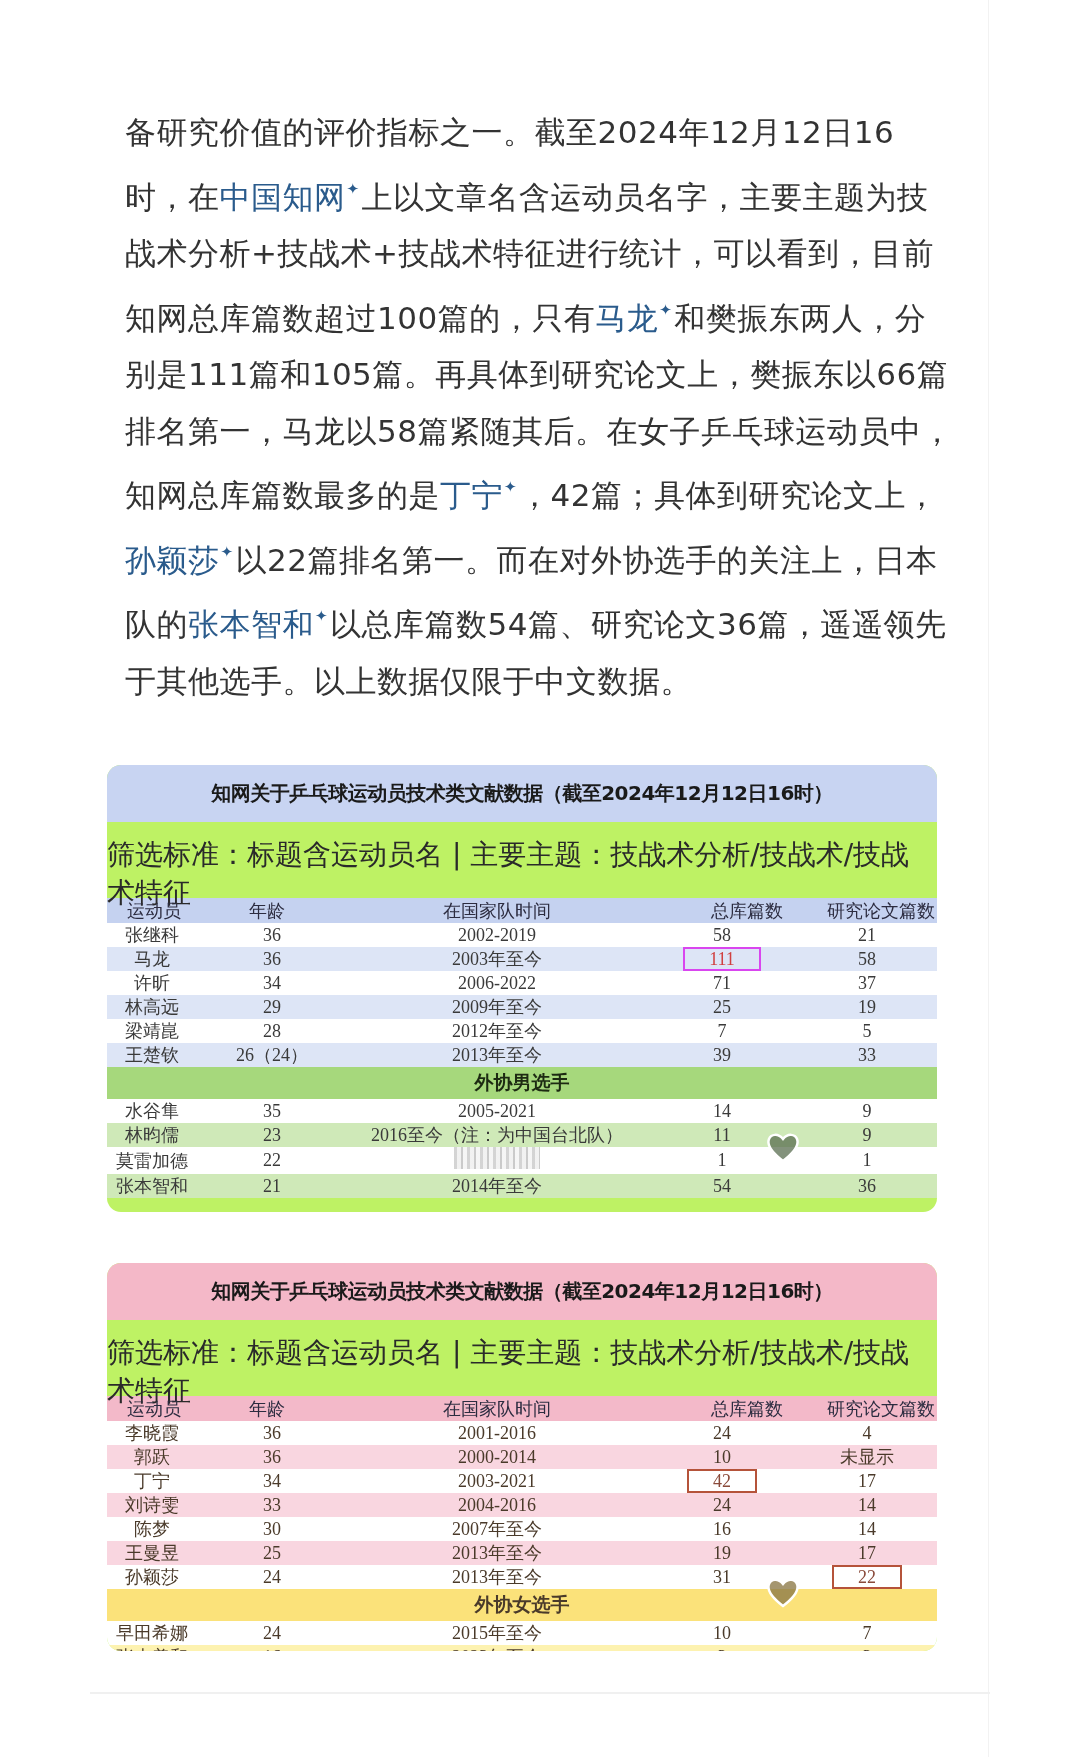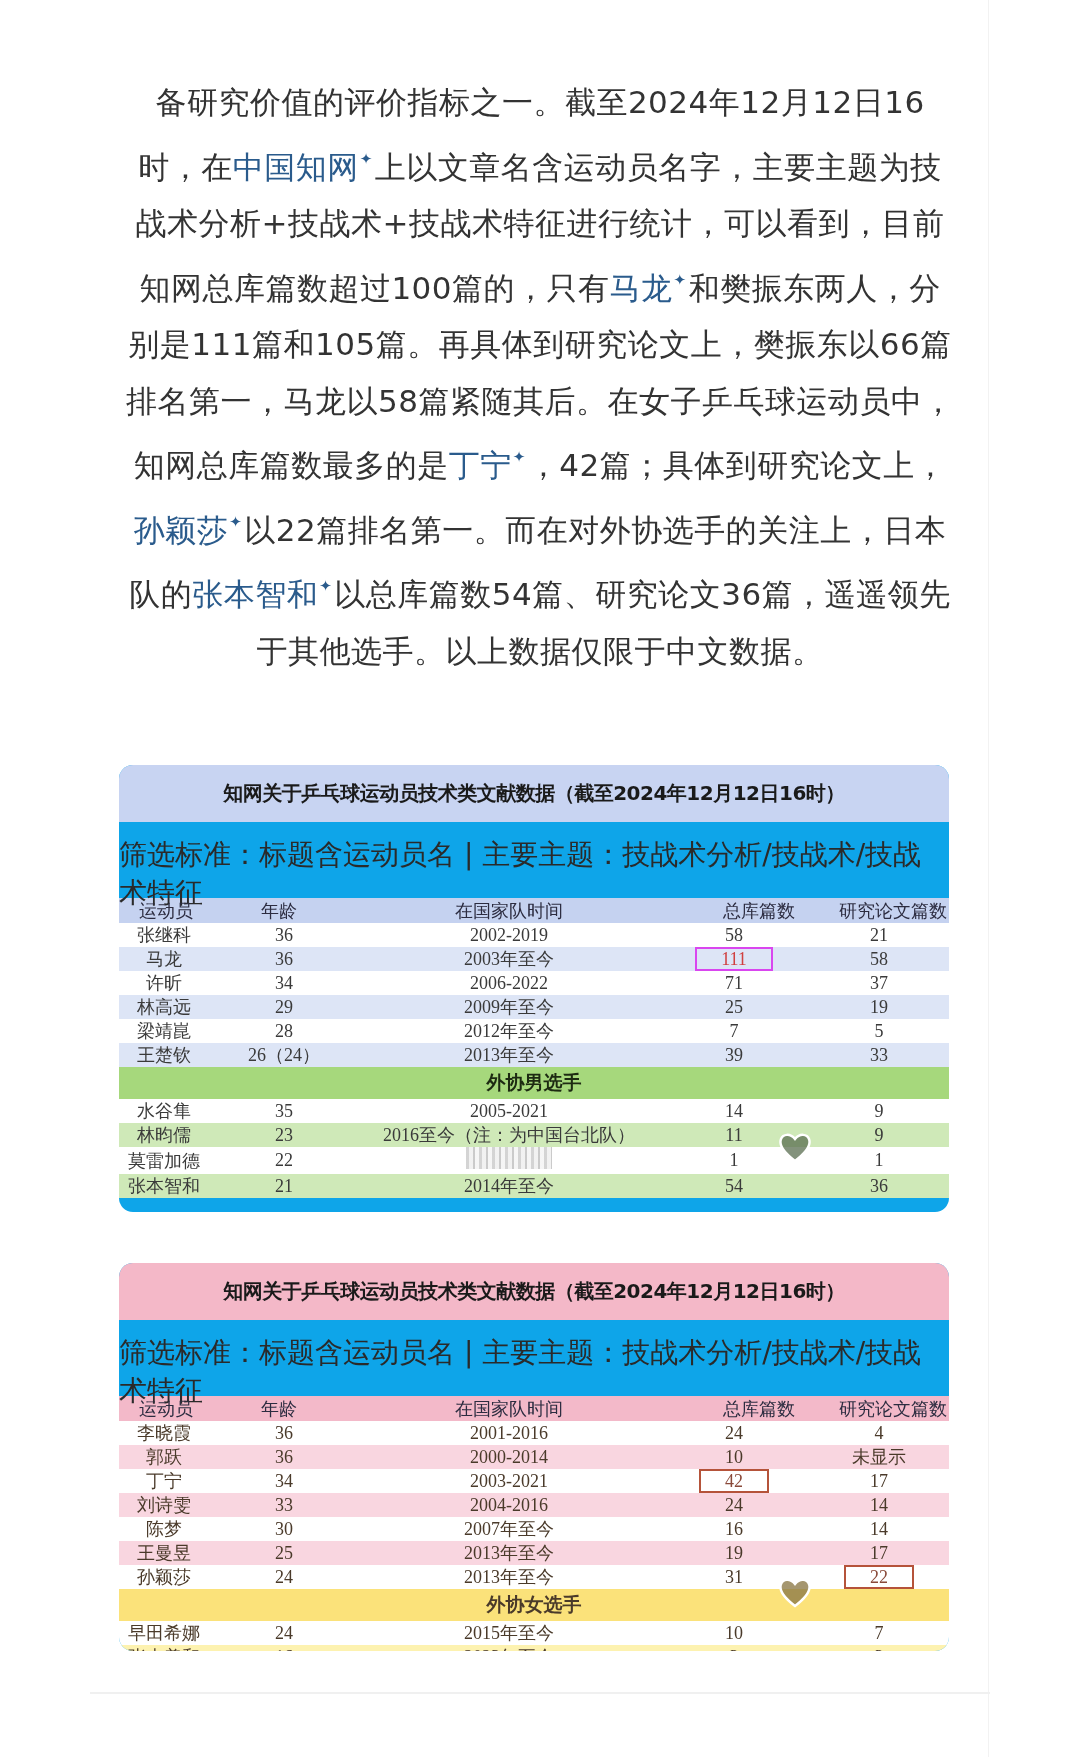--- a/index.html
+++ b/index.html
@@ -1,26 +1,26 @@
 <!DOCTYPE html>
 <html><head>
 <meta charset="utf-8">
 <style>
   * { box-sizing: border-box; margin: 0; padding: 0; }
   html, body { width: 1080px; height: 1757px; background: #ffffff; overflow: hidden; }
   body { position: relative; font-family: "DejaVu Sans", "Liberation Sans", sans-serif; color: #333333; }
 
   .page-edge { position: absolute; left: 988px; top: 0; width: 1px; height: 1757px; background: #f2f2f2; }
 
-  .article { position: absolute; left: 125px; top: 74px; width: 830px; text-align: center; }
+  .article { position: absolute; left: 125px; top: 104px; width: 830px; }
   .paragraph { font-size: 31px; line-height: 56.5px; color: #333333; letter-spacing: 0.5px; }
   .paragraph .lnk { color: #2a5b8c; }
   .paragraph .spark { color: #2a5b8c; font-size: 15px; vertical-align: 14px; margin: 0 2px 0 1px; }
 
-  .card { position: absolute; left: 119px; width: 830px; border-radius: 14px; overflow: hidden; background: #0ea5e9; }
+  .card { position: absolute; left: 107px; width: 830px; border-radius: 14px; overflow: hidden; background: #bef264; }
   .card-men { top: 765px; height: 447px; }
   .card-women { top: 1263px; height: 388px; }
 
   .card-title { height: 57px; display: flex; align-items: center; justify-content: center;
     font-family: "DejaVu Sans", sans-serif; font-weight: bold; font-size: 20px; color: #1a1a1a; letter-spacing: -0.5px; }
   .card-men .card-title { background: #c8d4f2; }
   .card-women .card-title { background: #f4b8c8; }
 
   .card-sub { height: 48px; display: flex; align-items: center; justify-content: center;
     font-size: 28px; color: #2a2a2a; margin-top: 28px; }

